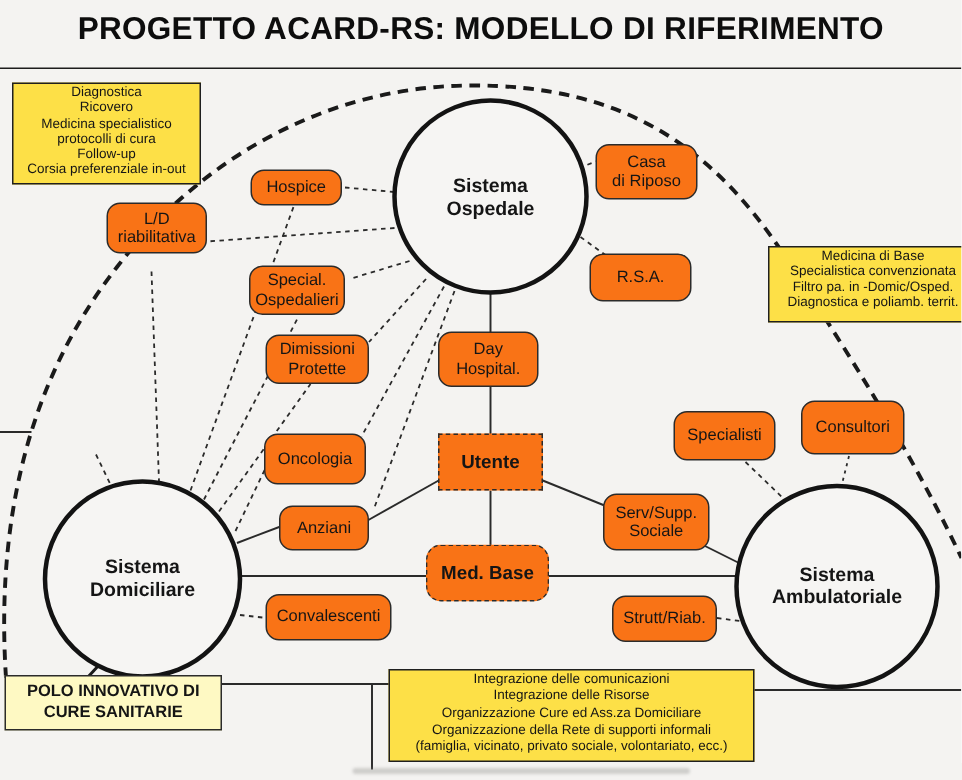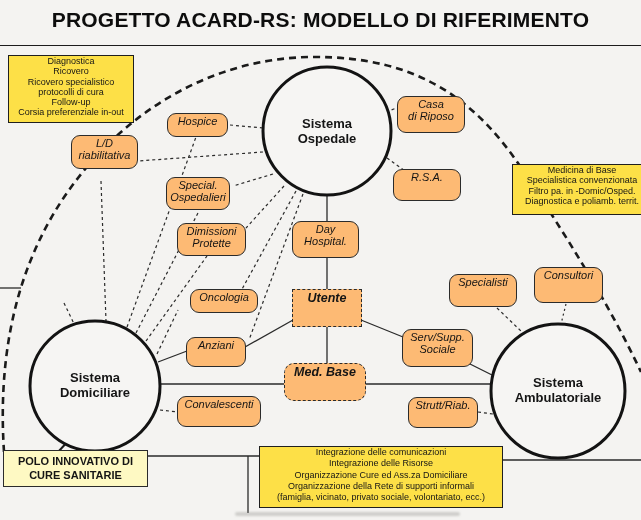--- a/index.html
+++ b/index.html
@@ -14,25 +14,24 @@
   .abs{position:absolute;box-sizing:border-box;}
   #title{
     left:0;top:8px;width:100%;
     text-align:center;
     font-size:21px;font-weight:bold;letter-spacing:.2px;
     color:#0d0d0d;
   }
   #title-rule{left:0;top:45px;width:641px;height:0;border-top:1.6px solid #1c1c1c;}
   .node{
     border:1.3px solid #2b2b2b;border-radius:9px;
-    background:#fdba74;
+    background:#f97316;
     font-size:11px;line-height:1.12;text-align:center;
-    display:flex;flex-direction:column;
+    display:flex;flex-direction:column;justify-content:center;
     padding:1px 2px;
-    font-style:italic;
   }
   .node.dashed{border:1.5px dashed #2b2b2b;border-radius:0;font-weight:bold;font-size:12.5px;}
   .node.dashed-round{border:1.5px dashed #2b2b2b;border-radius:10px;font-weight:bold;font-size:12.5px;}
   .infobox{
     border:1.6px solid #1f1f1f;background:#fde047;
     text-align:center;display:flex;flex-direction:column;
     line-height:1.14;
   }
   .circle-label{
     text-align:center;font-weight:bold;font-size:13px;line-height:1.18;
@@ -119,21 +118,21 @@
     <div>Domiciliare</div>
   </div>
   <div class="abs circle-label" style="left:503px;top:375px;width:110px">
     <div>Sistema</div>
     <div>Ambulatoriale</div>
   </div>
 
   <div class="abs infobox" style="left:8px;top:55px;width:126px;height:68px;font-size:9px">
     <div>Diagnostica</div>
     <div>Ricovero</div>
-    <div>Ricovero specialistico</div>
+    <div>Medicina specialistico</div>
     <div>protocolli di cura</div>
     <div>Follow-up</div>
     <div>Corsia preferenziale in-out</div>
   </div>
 
   <div class="abs infobox" style="left:512px;top:164px;width:140px;height:51px;font-size:9px">
     <div>Medicina di Base</div>
     <div>Specialistica convenzionata</div>
     <div>Filtro pa. in -Domic/Osped.</div>
     <div>Diagnostica e poliamb. territ.</div>
@@ -160,21 +159,21 @@
     <div>riabilitativa</div>
   </div>
   <div class="abs node" style="left:166px;top:177px;width:64px;height:33px">
     <div>Special.</div>
     <div>Ospedalieri</div>
   </div>
   <div class="abs node" style="left:177px;top:223px;width:69px;height:33px">
     <div>Dimissioni</div>
     <div>Protette</div>
   </div>
-  <div class="abs node" style="left:190px;top:289px;width:68px;height:24px">
+  <div class="abs node" style="left:176px;top:289px;width:68px;height:34px">
     <div>Oncologia</div>
   </div>
   <div class="abs node" style="left:186px;top:337px;width:60px;height:30px">
     <div>Anziani</div>
   </div>
   <div class="abs node" style="left:177px;top:396px;width:84px;height:31px">
     <div>Convalescenti</div>
   </div>
   <div class="abs node" style="left:397px;top:96px;width:68px;height:37px">
     <div>Casa</div>

